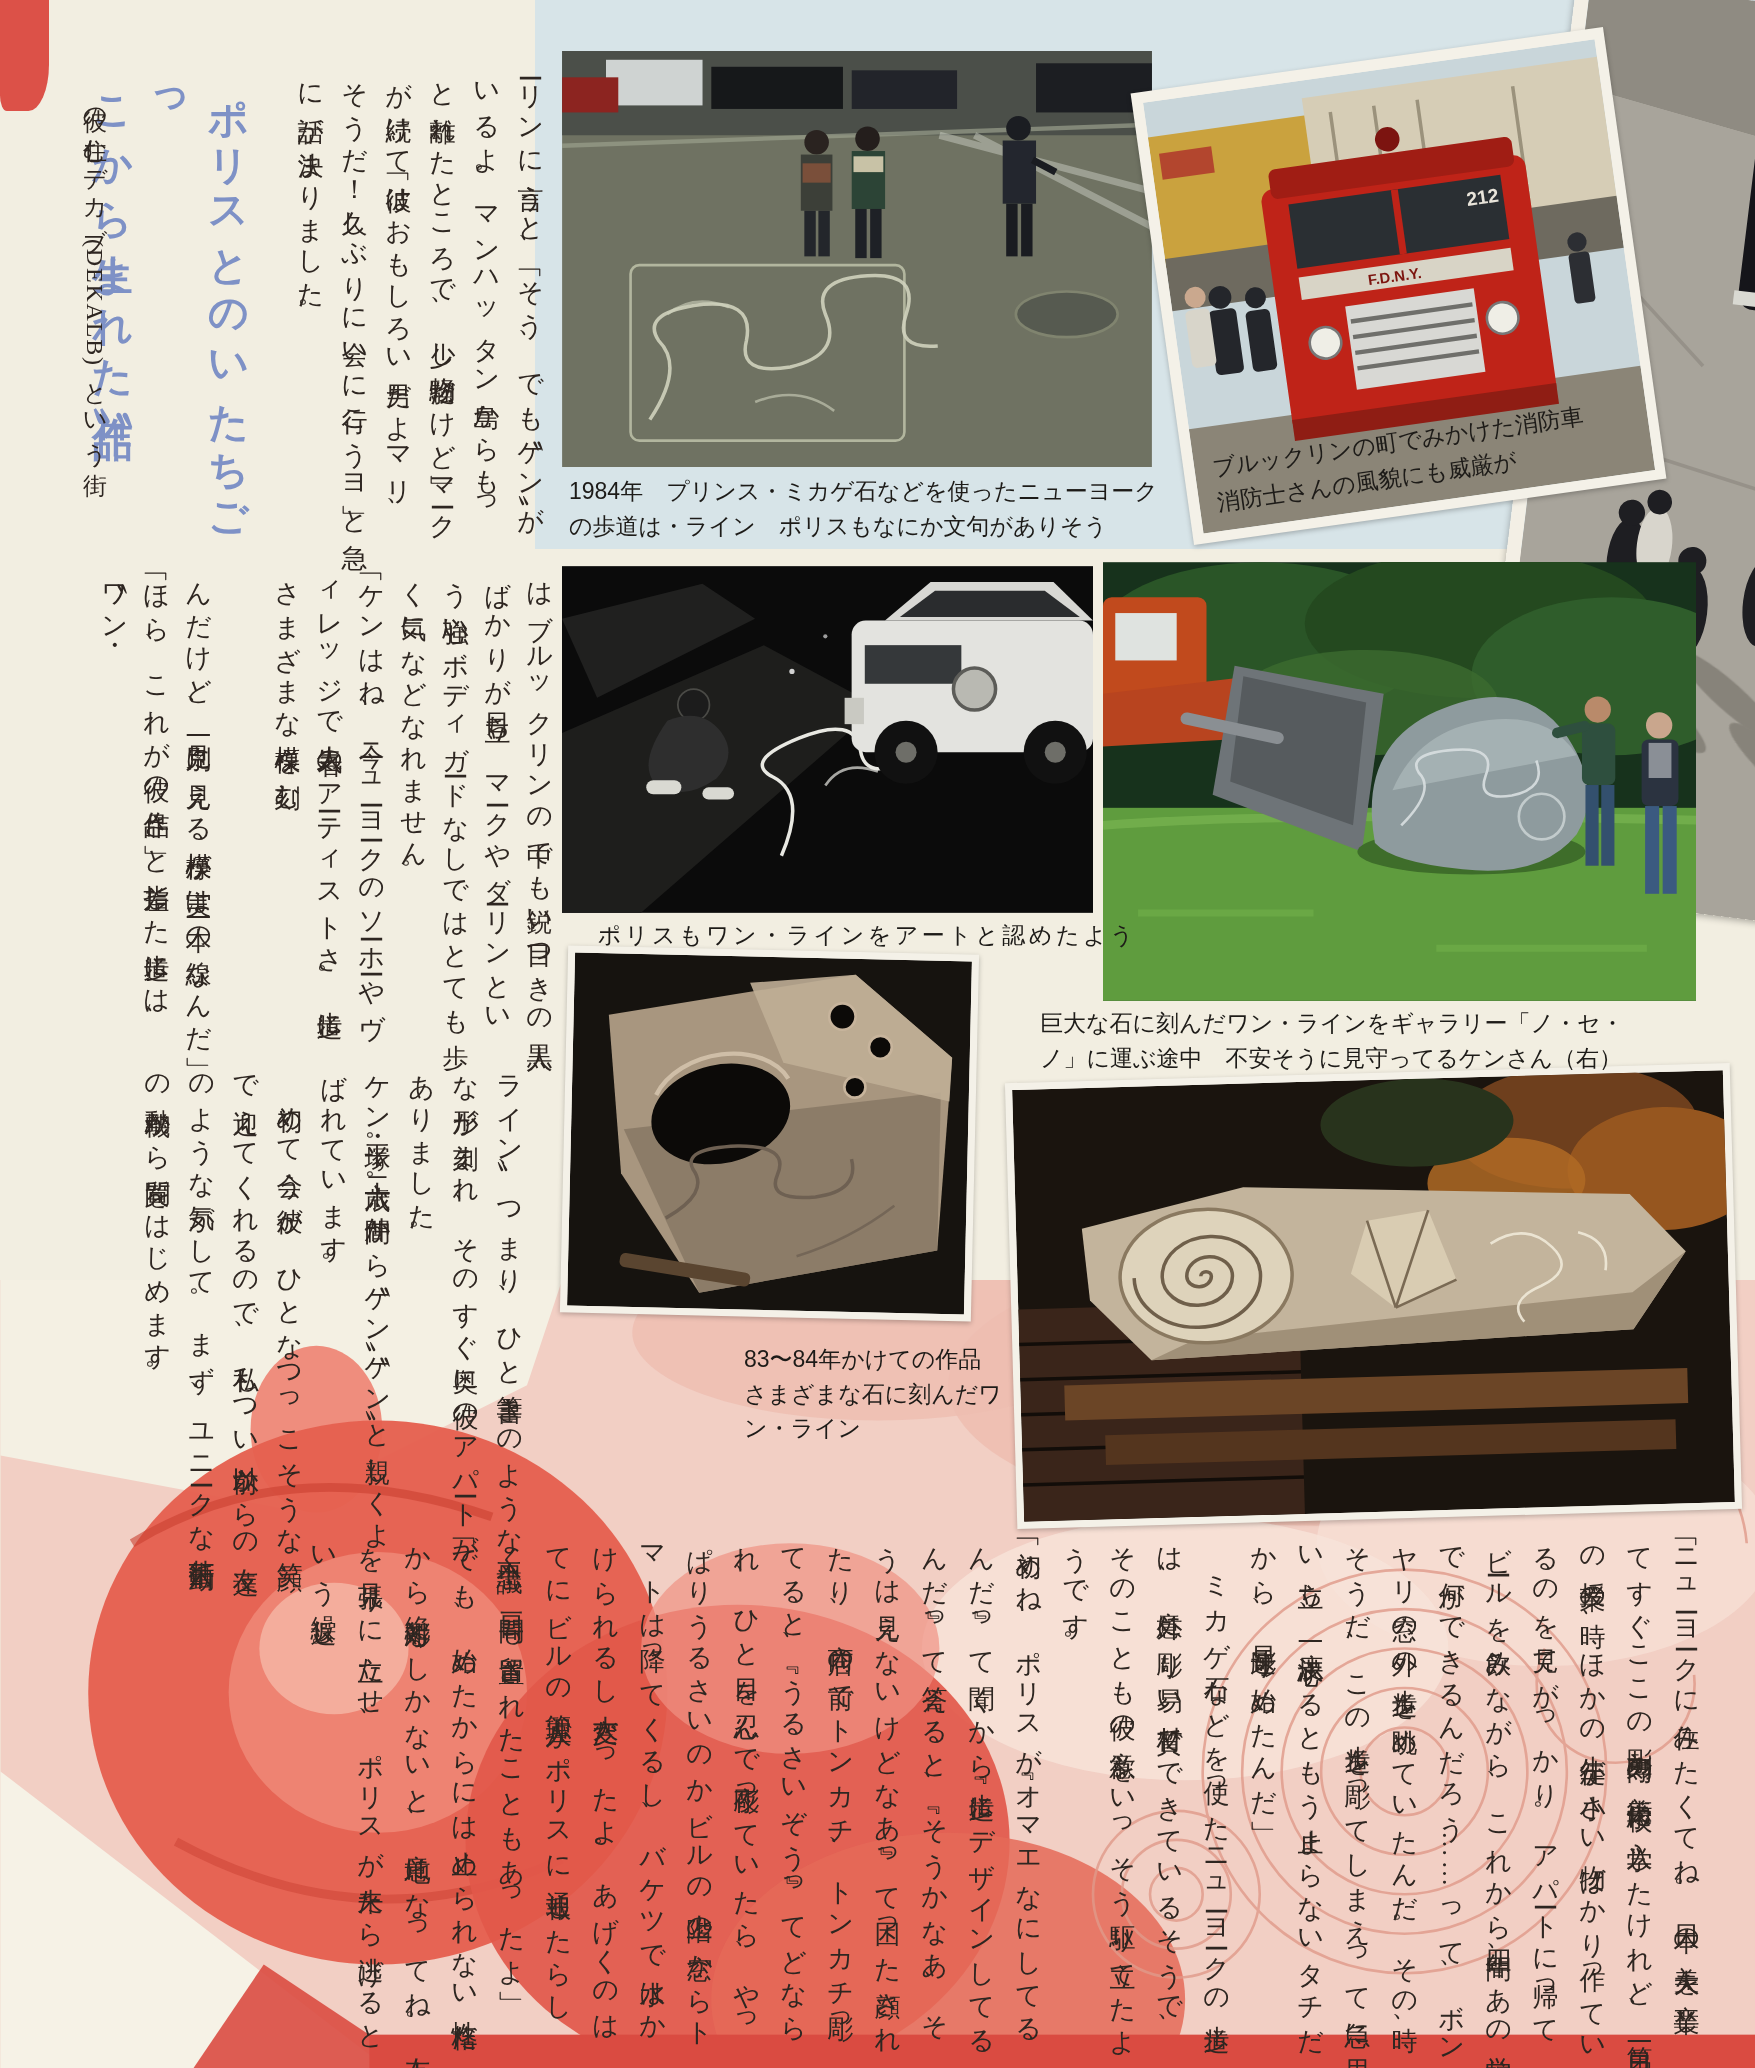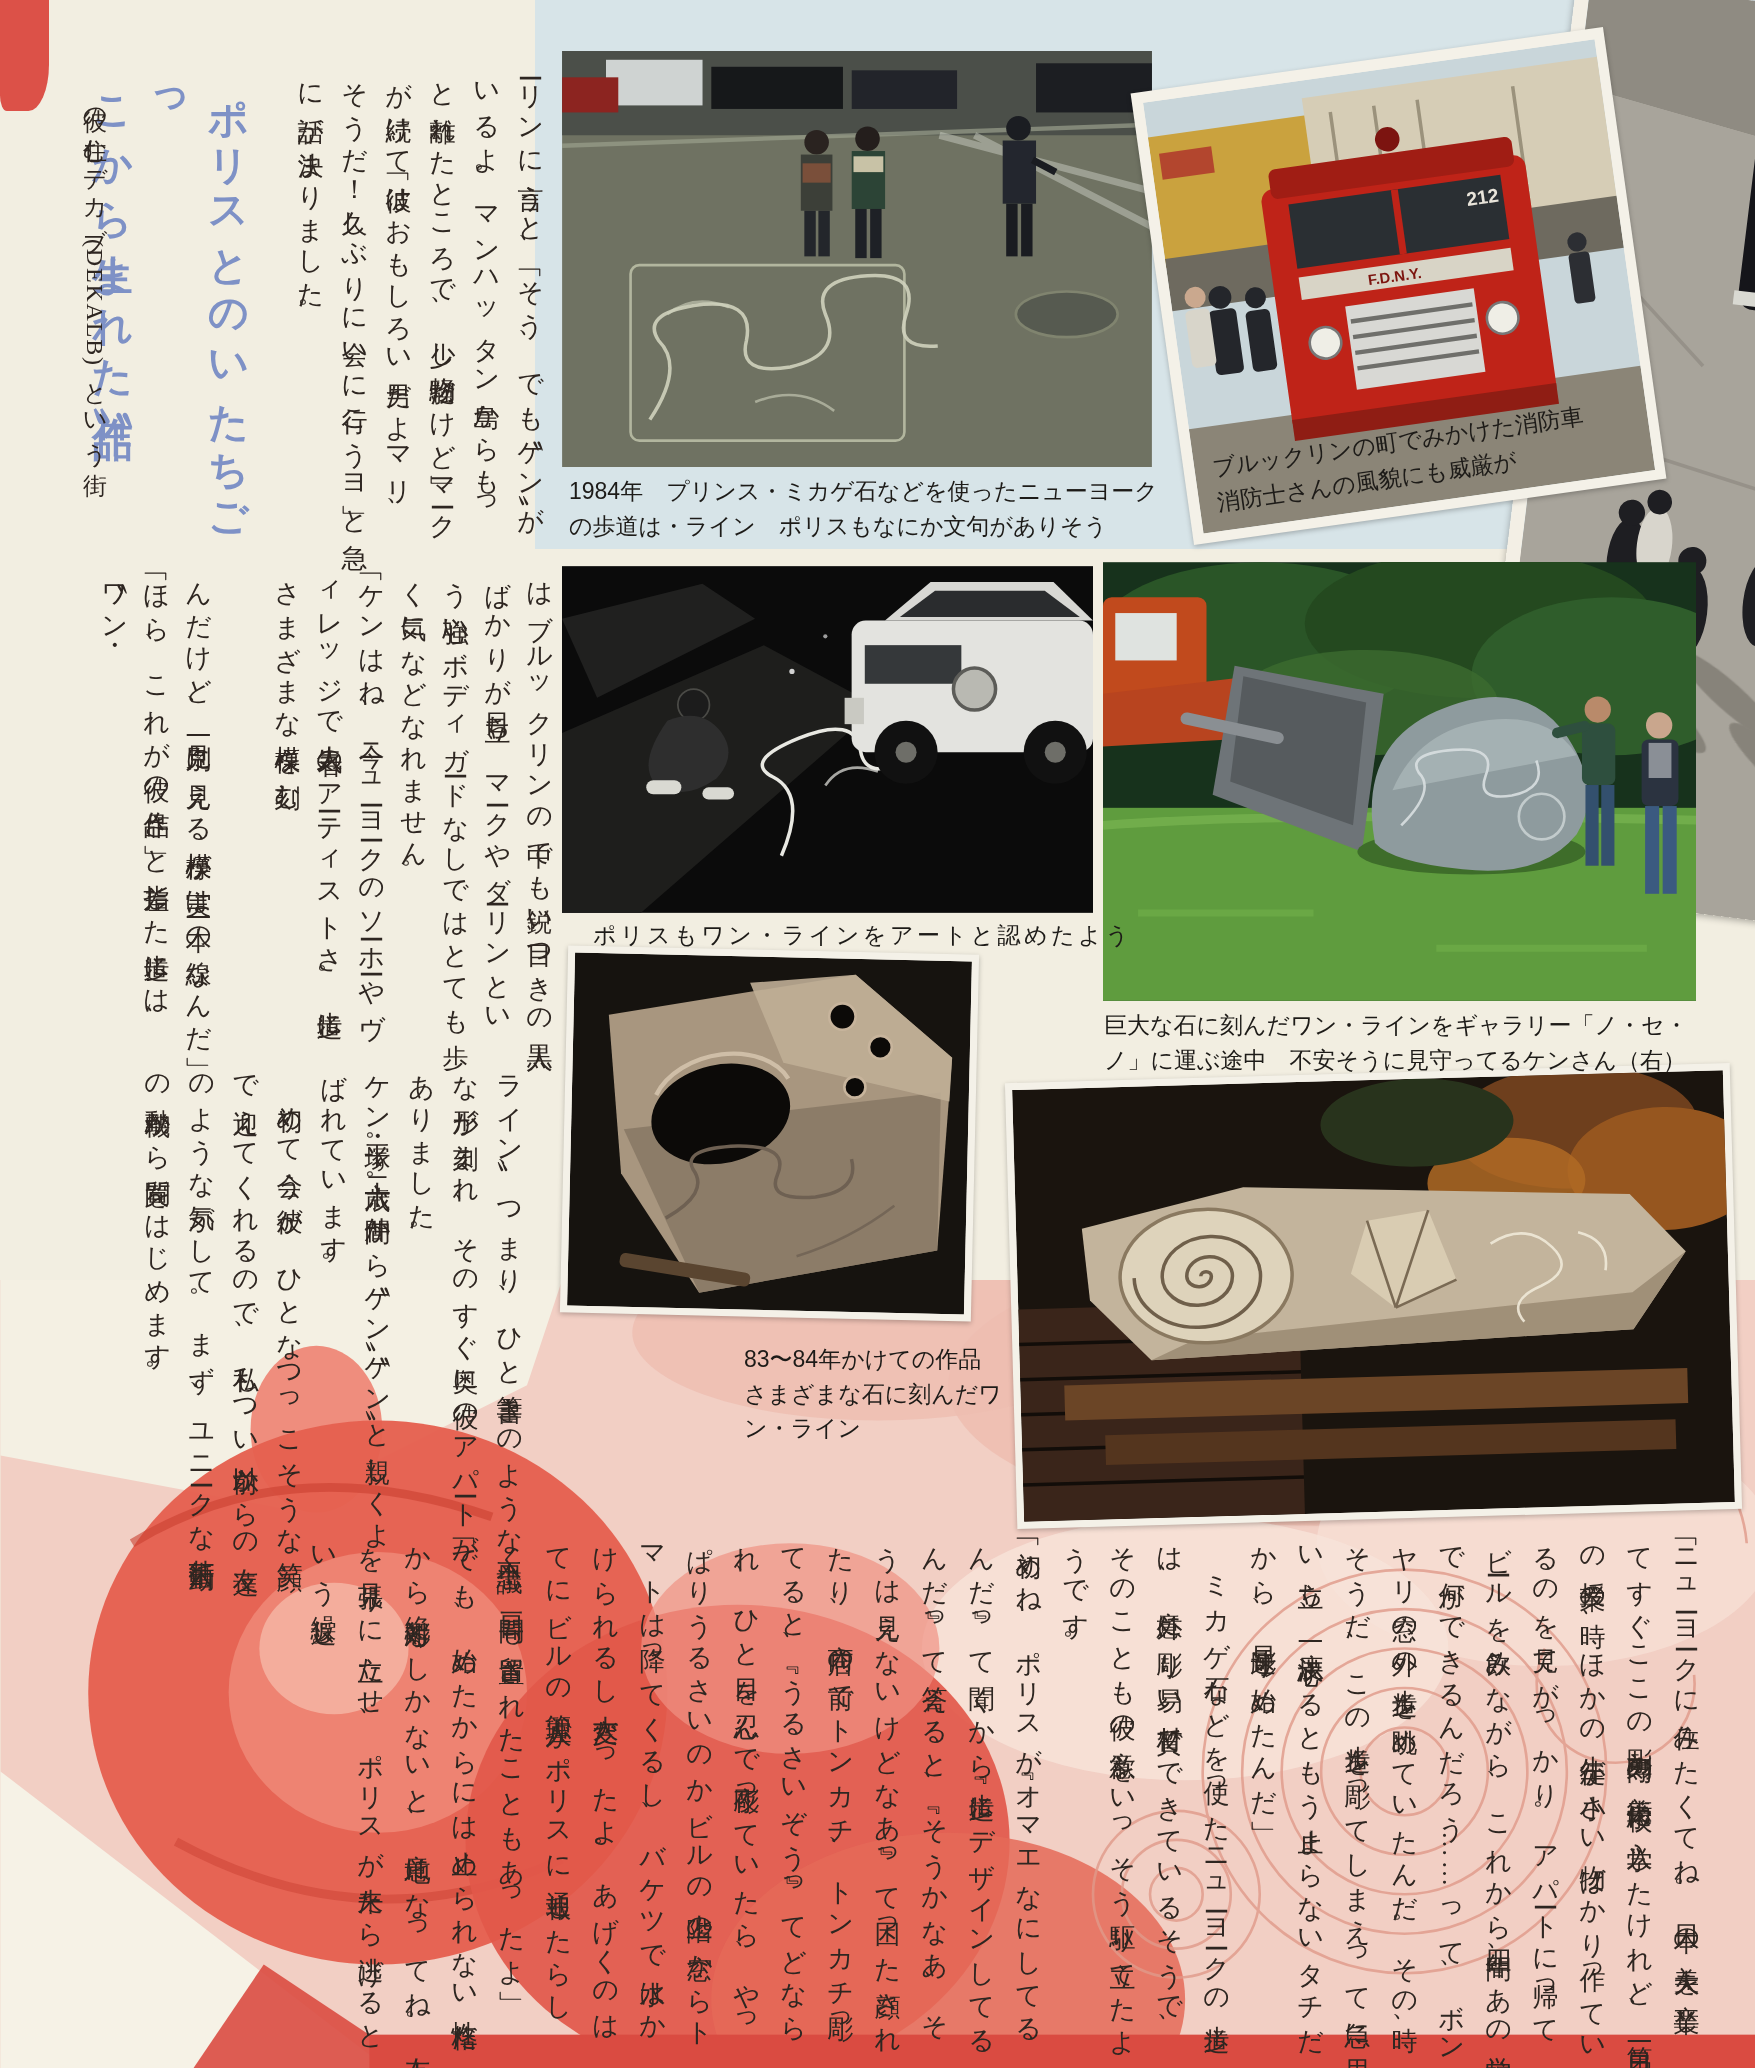--- a/index.html
+++ b/index.html
@@ -280,22 +280,22 @@
       <ellipse cx="215" cy="218" rx="98" ry="76" fill="#ded3bb" stroke="#8a7960" stroke-width="4"></ellipse>
       <path d="M215,218 m-6,0 a6,5 0 1 1 12,0 a14,12 0 1 1 -28,0 a26,22 0 1 1 52,0 a40,33 0 1 1 -80,0 a56,45 0 1 1 112,0 a72,58 0 1 1 -144,0" fill="none" stroke="#6f5f4a" stroke-width="4"></path>
       <path d="M540,190 q40,-24 70,6 q26,26 -14,44 q-40,16 -20,40 M640,180 q36,10 30,44" fill="none" stroke="#efe9d8" stroke-width="3" opacity=".9"></path>
     </g>
   </svg>
 </div>
 
 <div class="abs cap" style="left:569px;top:474px;width:590px;">1984年　プリンス・ミカゲ石などを使ったニューヨークの歩道は・ライン　ポリスもなにか文句がありそう</div>
 <div class="abs cap" style="left:1210px;top:451px;width:421px;transform:rotate(-8deg);transform-origin:top left;">ブルックリンの町でみかけた消防車
 消防士さんの風貌にも威厳が</div>
-<div class="abs cap" style="left:593px;top:918px;width:544px;letter-spacing:3.5px;">ポリスもワン・ラインをアートと認めたよう</div>
-<div class="abs cap" style="left:1104px;top:1008px;width:597px;">巨大な石に刻んだワン・ラインをギャラリー「ノ・セ・ノ」に運ぶ途中　不安そうに見守ってるケンさん（右）</div>
+<div class="abs cap" style="left:593px;top:918px;width:544px;letter-spacing:3.5px;text-align:right;">ポリスもワン・ラインをアートと認めたよう</div>
+<div class="abs cap" style="left:1040px;top:1008px;width:597px;font-family:Liberation Mono, monospace;">巨大な石に刻んだワン・ラインをギャラリー「ノ・セ・ノ」に運ぶ途中　不安そうに見守ってるケンさん（右）</div>
 <div class="abs cap" style="left:744px;top:1294px;width:290px;margin-top:48px;">83〜84年かけての作品
 さまざまな石に刻んだワ
 ン・ライン</div>
 
 <div class="abs vtext headline" style="left:132px;top:70px;width:126px;height:481px;">ポリスとのいたちごっ
 こから生まれた〝作品〟</div>
 <div class="abs vtext kicker" style="left:74px;top:90px;width:40px;height:439px;">彼の住むデカブ(DEKALB)という街</div>
 <div class="abs vtext" style="left:283px;top:65px;width:269px;height:474px;">ーリンに言うと、「そう、でも〝ケン〟がいるよ。マンハッタン島からもっと離れたところで、少し物騒だけど」マークが続けて「彼はおもしろい男だよマリ、そうだ！久しぶりに会いに行こうヨ」と急に話が決まりました。</div>
 <div class="abs vtext" style="left:233px;top:564px;width:327px;height:485px;line-height:42px;">はブルックリンの中でも鋭い目つきの黒人ばかりが目立ち、マークやダーリンという心強いボディガードなしではとても歩く気になどなれません。
 「ケンはね、今ニューヨークのソーホーやヴィレッジで人気者のアーティストさ。歩道にさまざまな模様を刻む</div>

